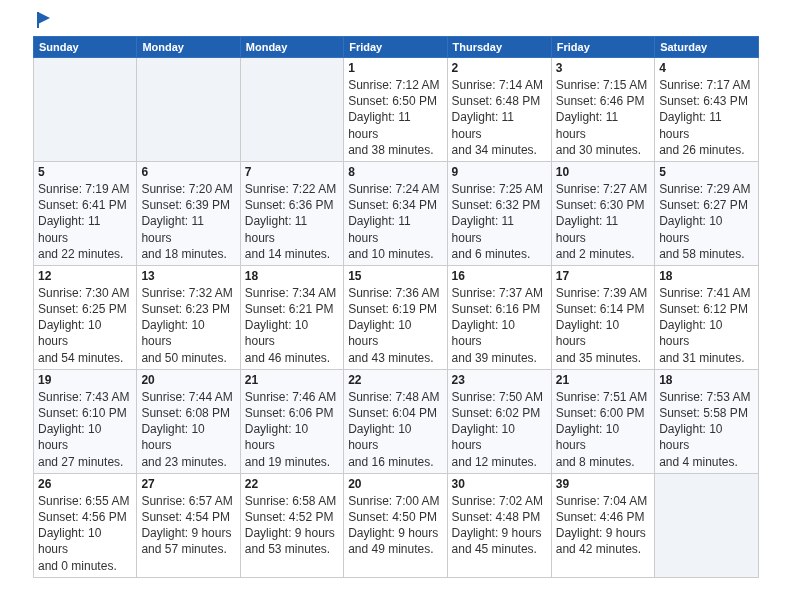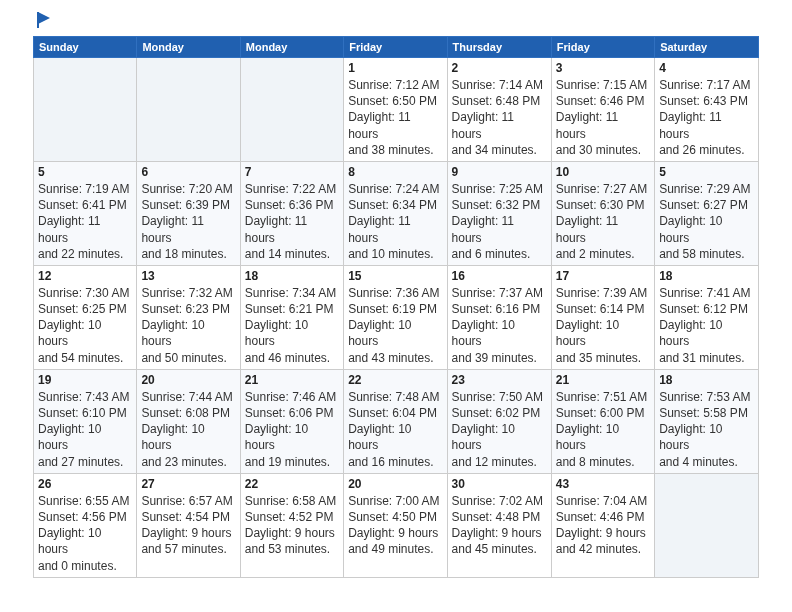--- a/index.html
+++ b/index.html
@@ -250,20 +250,20 @@
           </td>
           <td>
             <span class="day-number">20</span>
             <div class="day-info">Sunrise: 7:00 AM<br>Sunset: 4:50 PM<br>Daylight: 9 hours<br>and 49 minutes.</div>
           </td>
           <td>
             <span class="day-number">30</span>
             <div class="day-info">Sunrise: 7:02 AM<br>Sunset: 4:48 PM<br>Daylight: 9 hours<br>and 45 minutes.</div>
           </td>
           <td>
-            <span class="day-number">43</span>
+            <span class="day-number">39</span>
             <div class="day-info">Sunrise: 7:04 AM<br>Sunset: 4:46 PM<br>Daylight: 9 hours<br>and 42 minutes.</div>
           </td>
           <td class="empty"></td>
         </tr>
       </tbody>
   </table>
 </div>
 
 </body></html>

